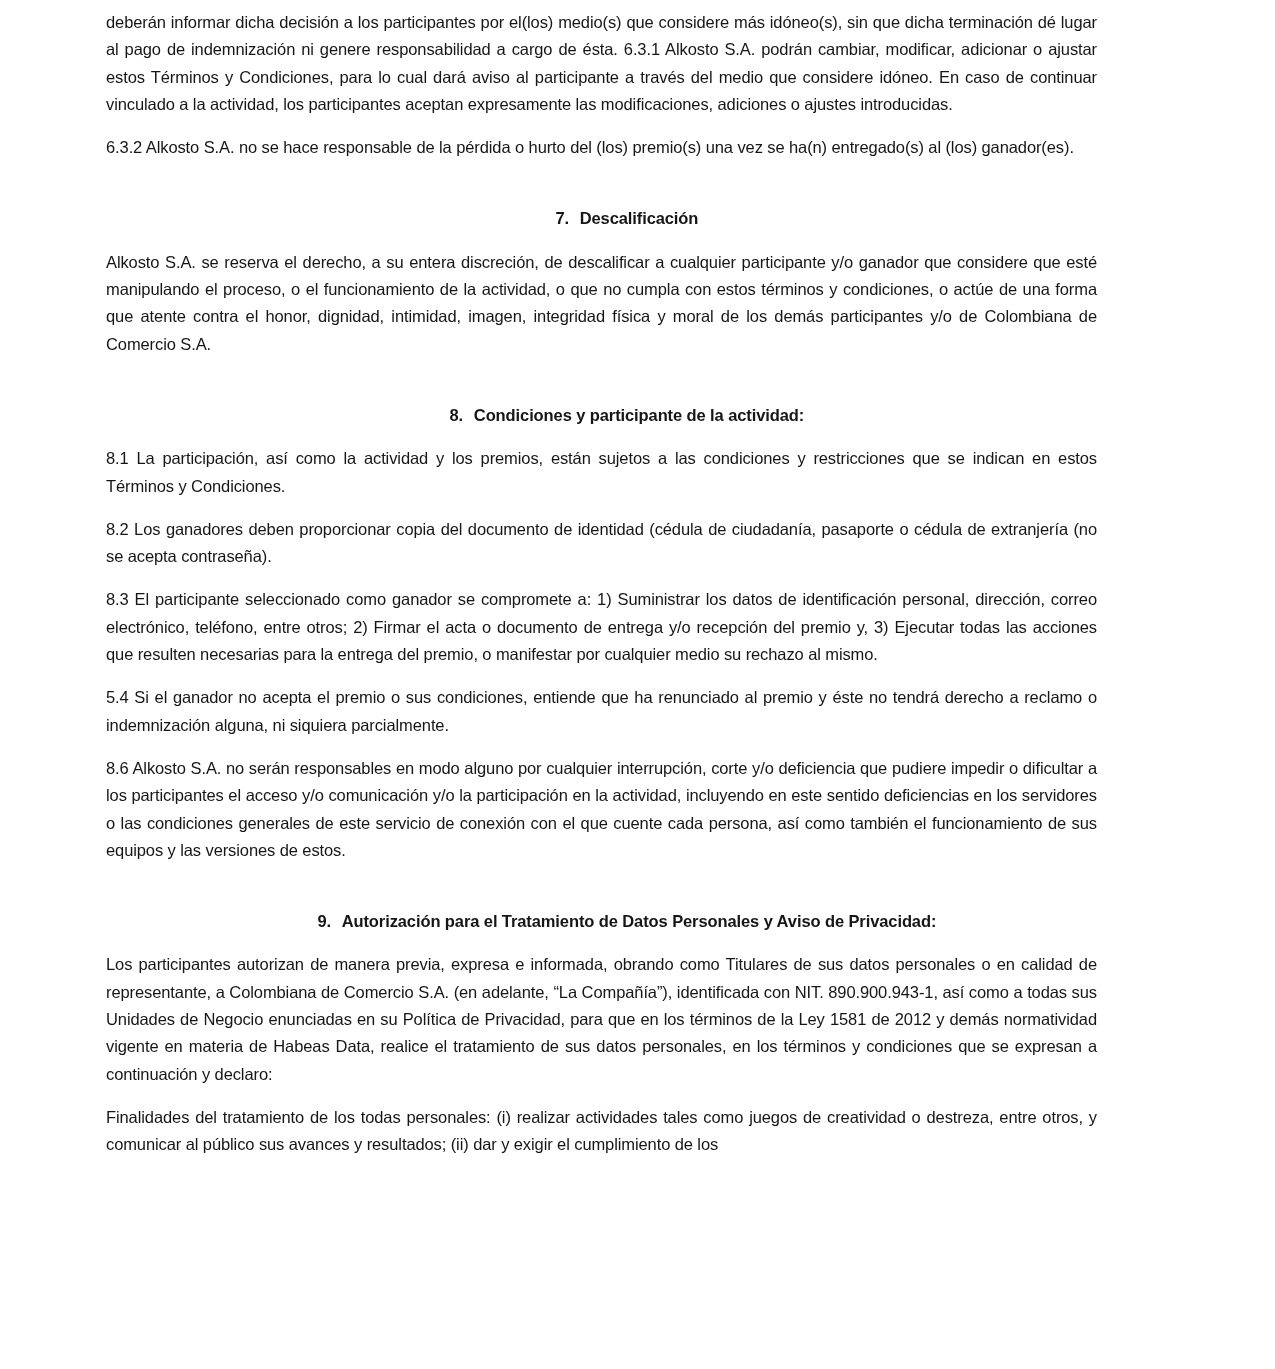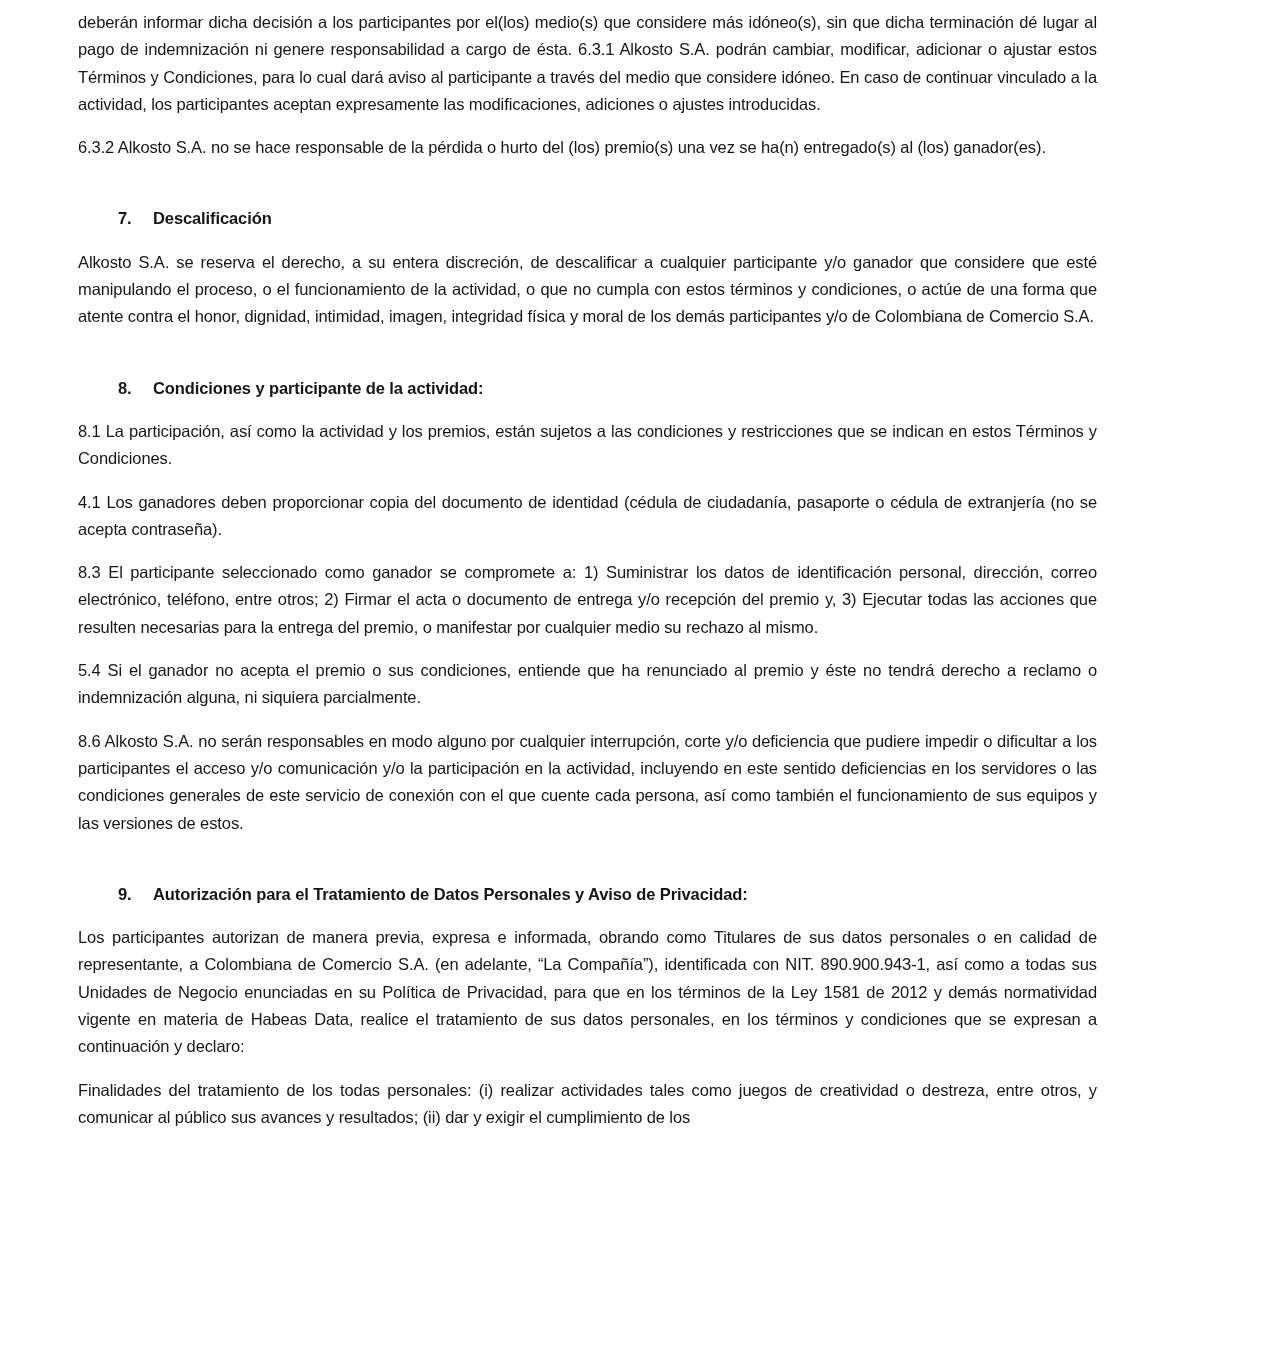--- a/index.html
+++ b/index.html
@@ -12,33 +12,33 @@
     width: 1275px;
     height: 1369px;
     margin: 0 auto;
     background: #ffffff;
     color: #161616;
     font-family: "Liberation Sans", "DejaVu Sans", sans-serif;
     font-size: 16.5px;
     line-height: 27.3px;
     letter-spacing: -0.1px;
     box-sizing: border-box;
-    padding: 9px 178px 0 78px;
+    padding: 9px 178px 0 106px;
     overflow: hidden;
   }
   .para {
     margin: 0 0 16px 0;
     text-align: justify;
   }
   .heading {
     margin: 44px 0 16px 0;
     padding-left: 40px;
     font-size: 16.5px;
     font-weight: 700;
-    text-align: left;
+    text-align: center;
   }
   .hnum {
     display: inline-block;
     width: 35px;
   }
 </style>
 </head>
 <body>
 
 <div class="page">
@@ -52,21 +52,21 @@
   </h2>
 
   <p class="para">Alkosto S.A. se reserva el derecho, a su entera discreción, de descalificar a cualquier participante y/o ganador que considere que esté manipulando el proceso, o el funcionamiento de la actividad, o que no cumpla con estos términos y condiciones, o actúe de una forma que atente contra el honor, dignidad, intimidad, imagen, integridad física y moral de los demás participantes y/o de Colombiana de Comercio S.A.</p>
 
   <h2 class="heading">
     <span class="hnum">8.</span><span class="htitle">Condiciones y participante de la actividad:</span>
   </h2>
 
   <p class="para">8.1 La participación, así como la actividad y los premios, están sujetos a las condiciones y restricciones que se indican en estos Términos y Condiciones.</p>
 
-  <p class="para">4.1 Los ganadores deben proporcionar copia del documento de identidad (cédula de ciudadanía, pasaporte o cédula de extranjería (no se acepta contraseña).</p>
+  <p class="para">8.2 Los ganadores deben proporcionar copia del documento de identidad (cédula de ciudadanía, pasaporte o cédula de extranjería (no se acepta contraseña).</p>
 
   <p class="para">8.3 El participante seleccionado como ganador se compromete a: 1) Suministrar los datos de identificación personal, dirección, correo electrónico, teléfono, entre otros; 2) Firmar el acta o documento de entrega y/o recepción del premio y, 3) Ejecutar todas las acciones que resulten necesarias para la entrega del premio, o manifestar por cualquier medio su rechazo al mismo.</p>
 
 
   <p class="para">5.4 Si el ganador no acepta el premio o sus condiciones, entiende que ha renunciado al premio y éste no tendrá derecho a reclamo o indemnización alguna, ni siquiera parcialmente.</p>
 
   <p class="para">8.6 Alkosto S.A. no serán responsables en modo alguno por cualquier interrupción, corte y/o deficiencia que pudiere impedir o dificultar a los participantes el acceso y/o comunicación y/o la participación en la actividad, incluyendo en este sentido deficiencias en los servidores o las condiciones generales de este servicio de conexión con el que cuente cada persona, así como también el funcionamiento de sus equipos y las versiones de estos.</p>
 
   <h2 class="heading">
     <span class="hnum">9.</span><span class="htitle">Autorización para el Tratamiento de Datos Personales y Aviso de Privacidad:</span>

